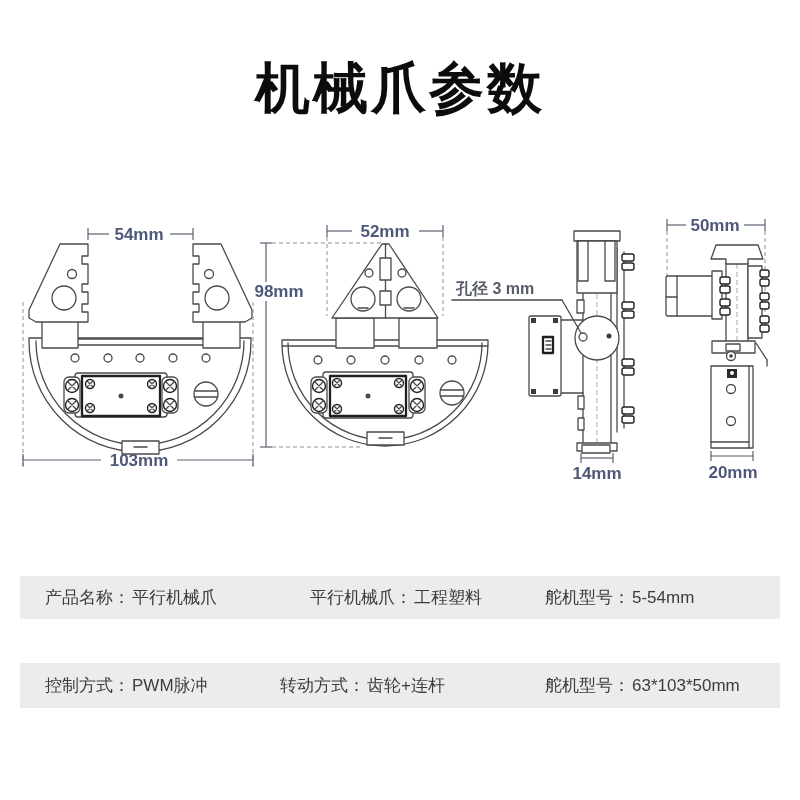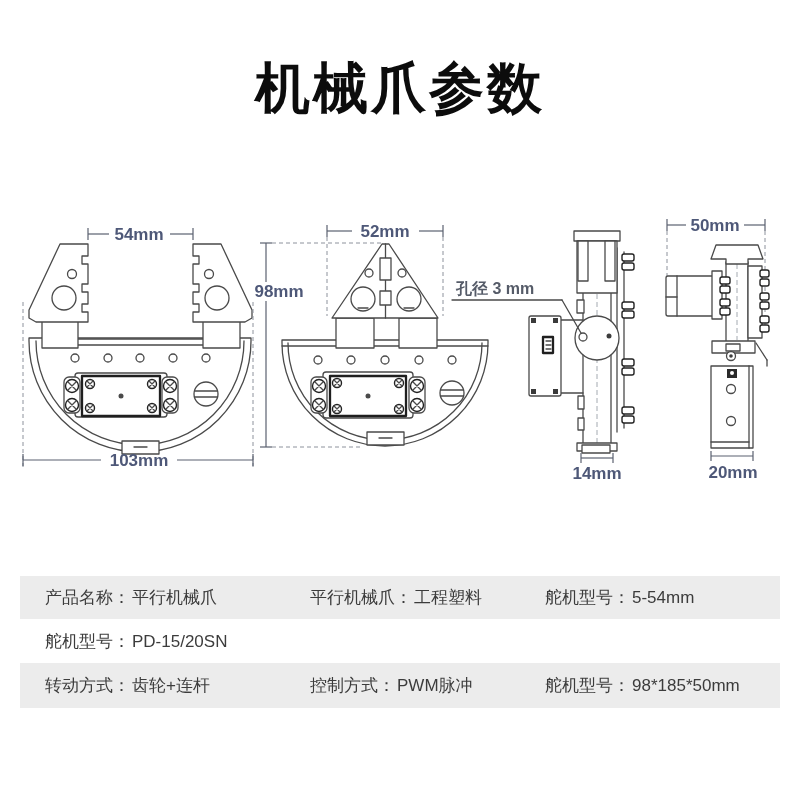--- a/index.html
+++ b/index.html
@@ -315,30 +315,27 @@
         <span class="lbl">产品名称：</span><span class="val">平行机械爪</span>
       </div>
       <div class="spec-cell c2">
         <span class="lbl">平行机械爪：</span><span class="val">工程塑料</span>
       </div>
       <div class="spec-cell c3">
         <span class="lbl">舵机型号：</span><span class="val">5-54mm</span>
       </div>
     </div>
     <div class="spec-row r2">
-      <div class="spec-cell c2">
-        <span class="lbl">舵机型号：</span><span class="val">PD-15/20SN</span>
-      </div>
     </div>
     <div class="spec-row gray r3">
+      <div class="spec-cell c2">
+        <span class="lbl">控制方式：</span><span class="val">PWM脉冲</span>
+      </div>
       <div class="spec-cell c1">
         <span class="lbl">转动方式：</span><span class="val">齿轮+连杆</span>
       </div>
-      <div class="spec-cell c2">
-        <span class="lbl">控制方式：</span><span class="val">PWM脉冲</span>
-      </div>
       <div class="spec-cell c3">
-        <span class="lbl">舵机型号：</span><span class="val">98*185*50mm</span>
+        <span class="lbl">舵机型号：</span><span class="val">63*103*50mm</span>
       </div>
     </div>
   </div>
 
 </div>
 
 </body></html>

